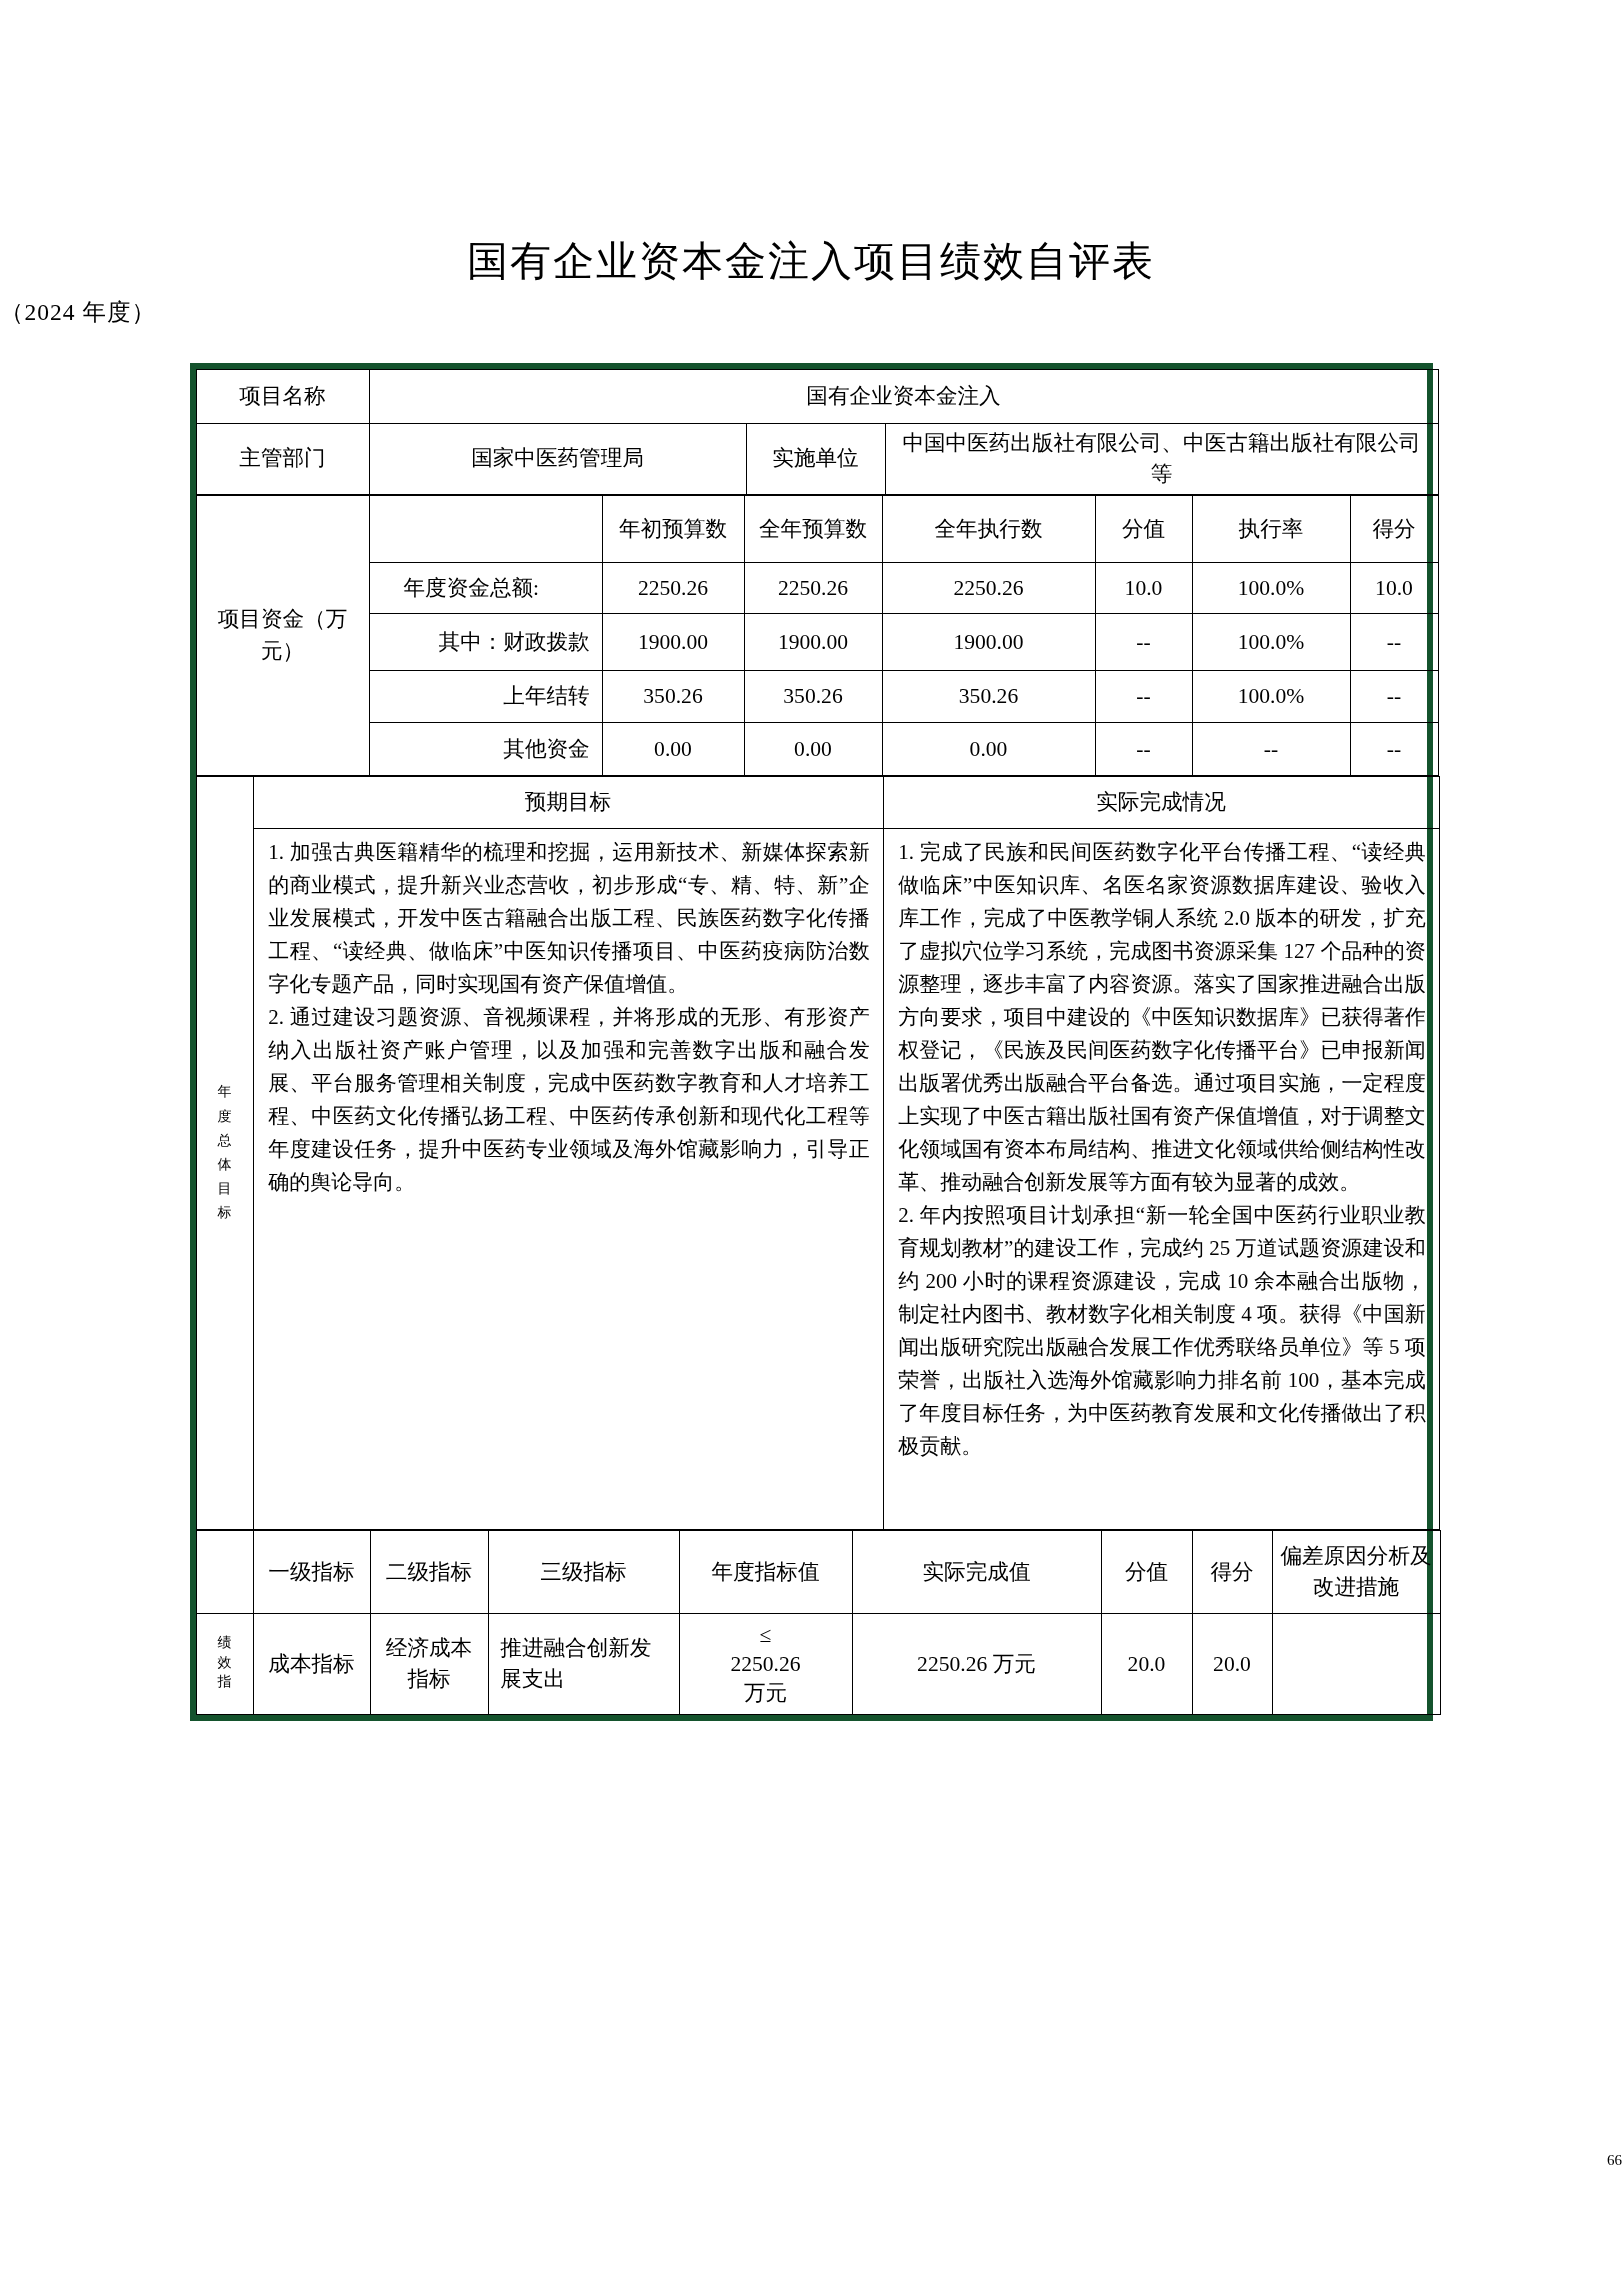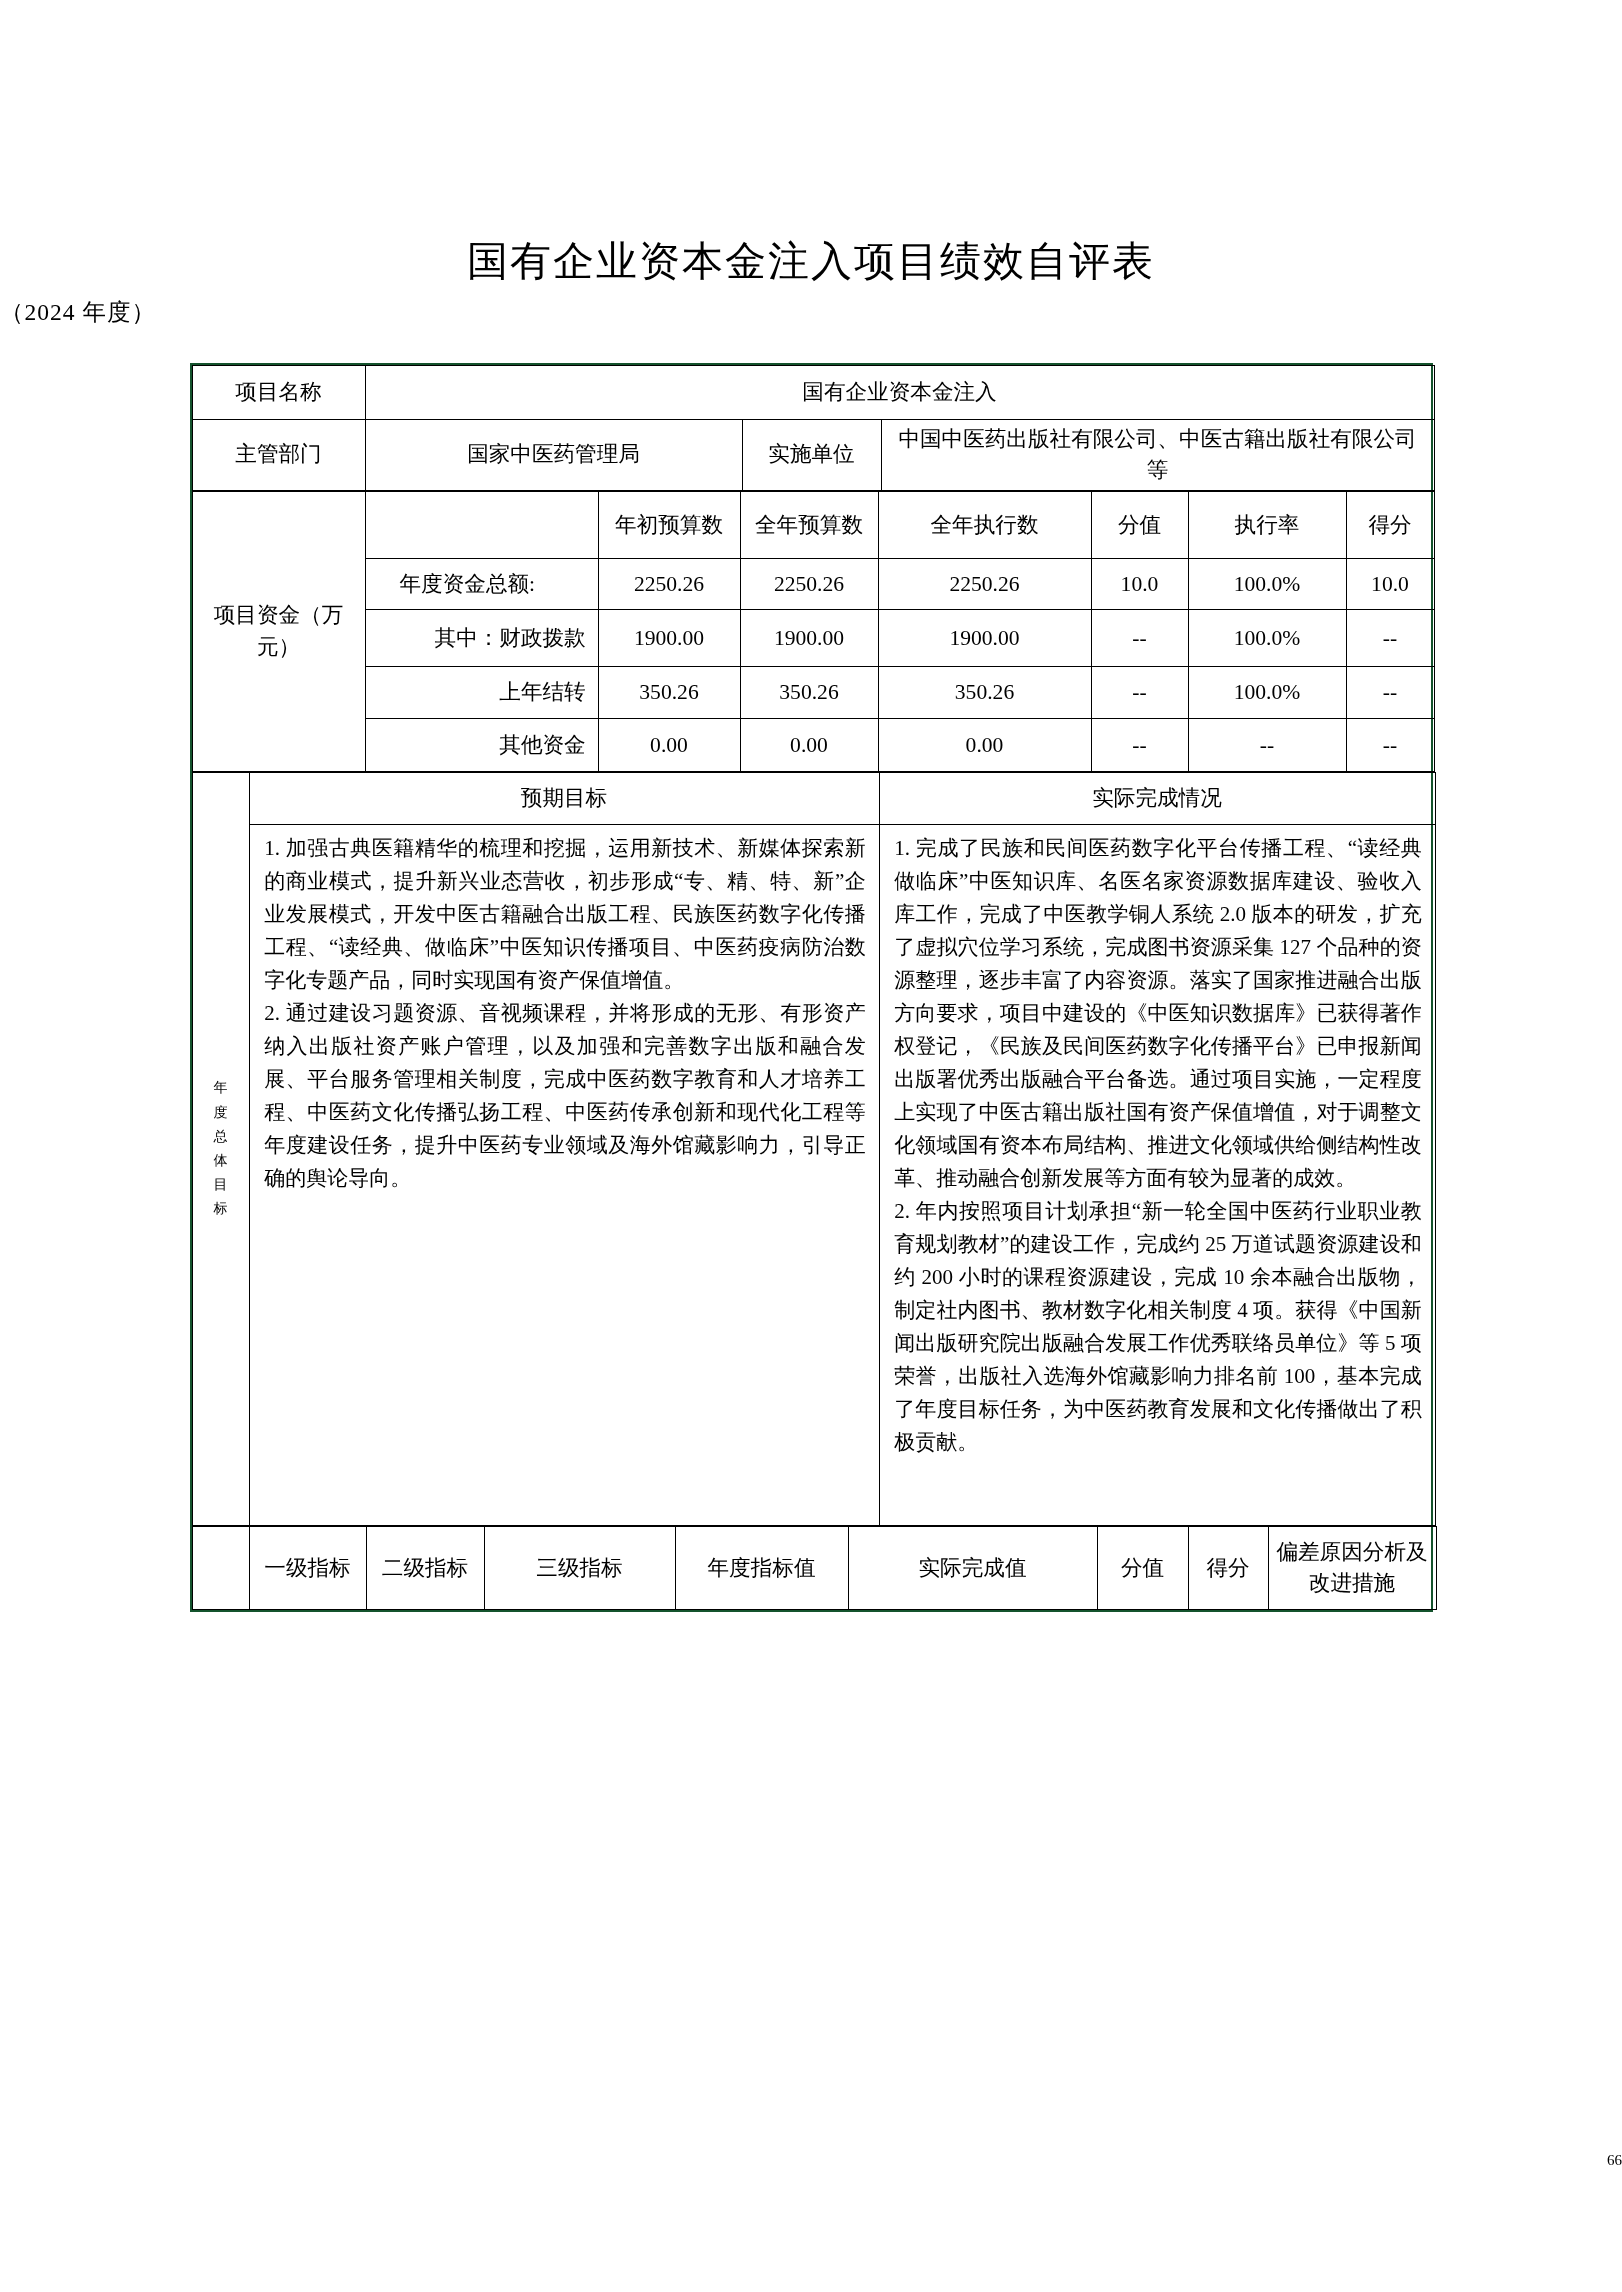--- a/index.html
+++ b/index.html
@@ -19,21 +19,21 @@
     line-height: 1.1;
   }
   .doc-subtitle {
     font-size: 23.5px;
     margin-top: 11.8px;
     letter-spacing: 1px;
   }
   .sheet {
     width: 1243px;
     margin: 35px auto 0 auto;
-    border: 2px solid #14532d;
+    border: 6px solid #14532d;
   }
   table { border-collapse: collapse; width: 100%; table-layout: fixed; }
   td, th {
     border: 1.5px solid #000;
     font-weight: normal;
     text-align: center;
     vertical-align: middle;
     font-size: 21.6px;
     line-height: 1.45;
     padding: 3.9px 7.8px;
@@ -207,20 +207,35 @@
         <td></td>
         <th>一级指标</th>
         <th>二级指标</th>
         <th>三级指标</th>
         <th>年度指标值</th>
         <th>实际完成值</th>
         <th>分值</th>
         <th>得分</th>
         <th>偏差原因分析及改进措施</th>
       </tr>
+      <tr style="height:101px">
+        <td class="vcell">
+          <span class="vtext vtext-sm">绩效指</span>
+        </td>
+        <td>成本指标</td>
+        <td>经济成本指标</td>
+        <td class="all">推进融合创新发展支出</td>
+        <td class="preline">≤
+2250.26
+万元</td>
+        <td>2250.26 万元</td>
+        <td>20.0</td>
+        <td>20.0</td>
+        <td></td>
+      </tr>
     </tbody>
       </table>
 
   </div>
 
   <div class="page-number">66</div>
 </div>
 
 
 </body></html>

